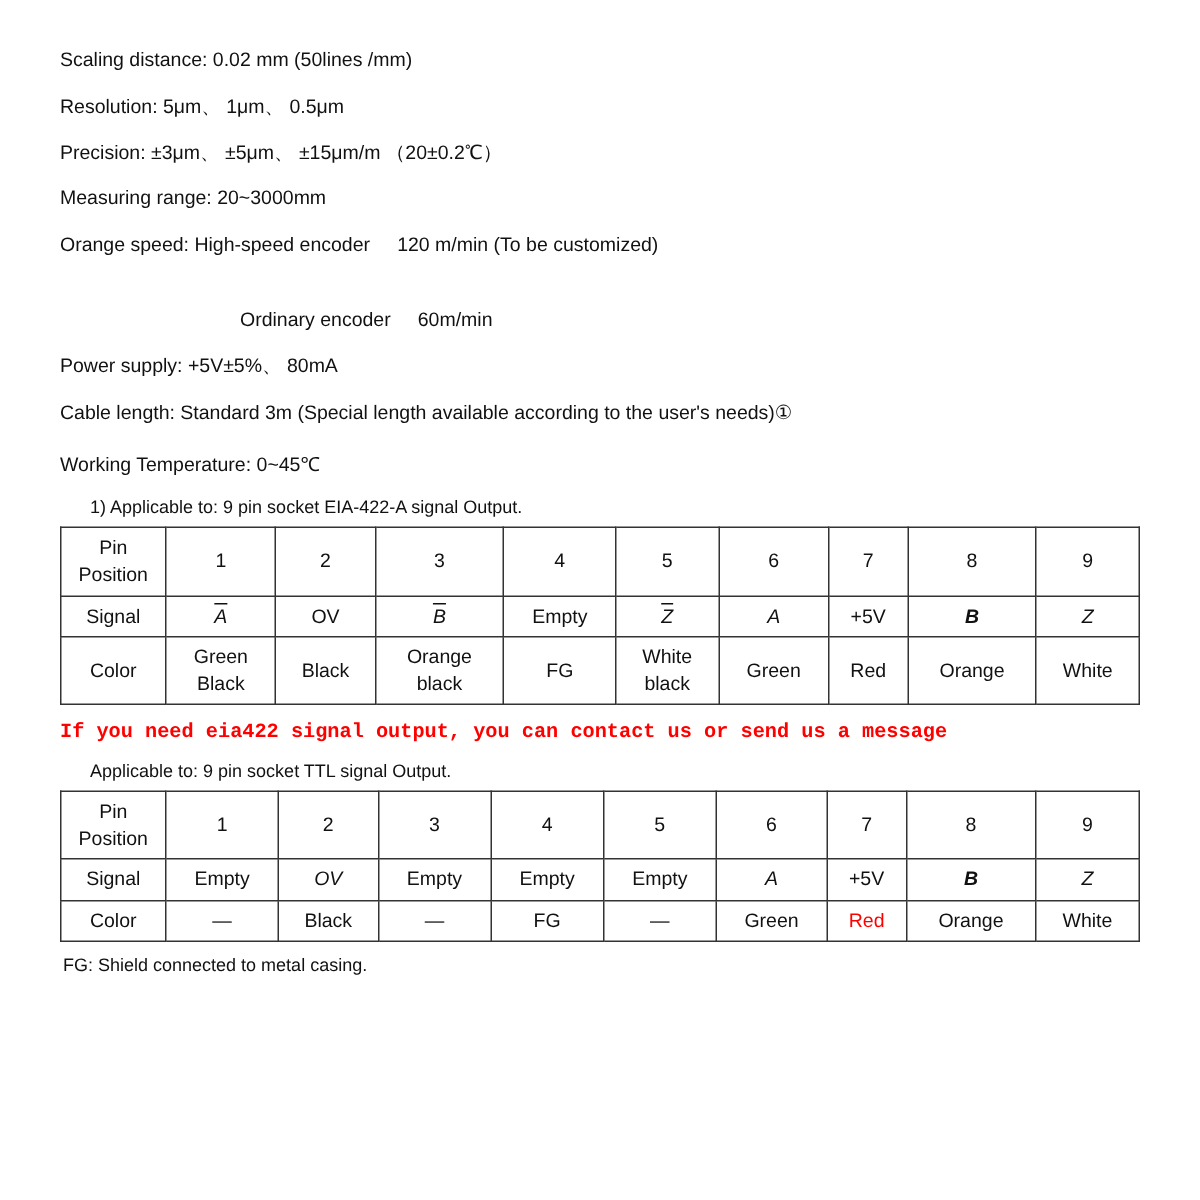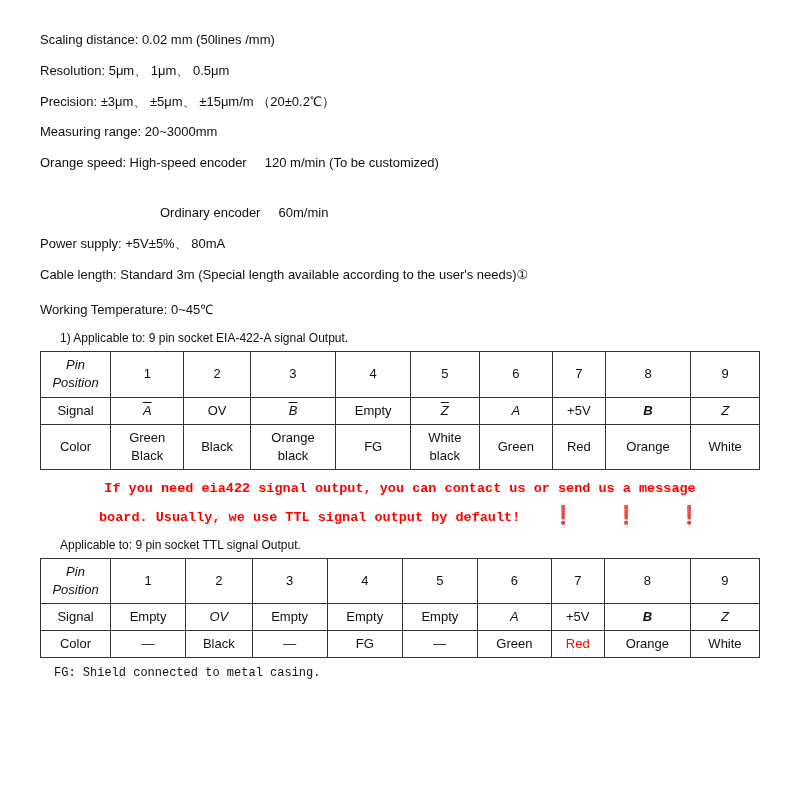--- a/index.html
+++ b/index.html
@@ -25,21 +25,20 @@
       margin-bottom: 6px;
       margin-left: 20px;
     }
     .red-notice {
       color: red;
       font-weight: bold;
       font-family: "Courier New", monospace;
       font-size: 13.5px;
       line-height: 1.7;
       margin: 4px 0 6px 0;
-      text-align: center;
     }
     .exclamation {
       font-size: 18px;
       color: red;
       font-weight: bold;
     }
     table {
       border-collapse: collapse;
       width: 100%;
       margin-bottom: 8px;
@@ -57,24 +56,23 @@
     .italic {
       font-style: italic;
     }
     .bold-italic {
       font-style: italic;
       font-weight: bold;
     }
     .fg-note {
       font-size: 12px;
       margin-top: 4px;
-      margin-left: 14px;
-      font-family: Liberation Mono, monospace;
-    }
-    .col-pin { width: 70px; font-style: italic; }
+      margin-left: 2px;
+    }
+    .col-pin { width: 70px; }
   </style>
 </head>
 <body>
 
 <div class="spec-line">
   <span>Scaling distance: 0.02 mm (50lines /mm)</span>
 </div>
 <div class="spec-line">
   <span>Resolution: 5μm、 1μm、 0.5μm</span>
 </div>
@@ -144,29 +142,20 @@
     <td>Orange</td>
     <td>White</td>
   </tr>
 </tbody>
   </table>
 
 <div class="red-notice">
   <div>
     <span>If you need eia422 signal output, you can contact us or send us a message</span>
   </div>
-  <div>
-    <span>board. Usually, we use TTL signal output by default!</span>
-    &nbsp;&nbsp;
-    <span class="exclamation">❗</span>
-    &nbsp;&nbsp;&nbsp;
-    <span class="exclamation">❗</span>
-    &nbsp;&nbsp;&nbsp;
-    <span class="exclamation">❗</span>
-  </div>
 </div>
 
 <div class="note-text">
   <span>Applicable to:   9 pin socket TTL signal Output.</span>
 </div>
 
 <table>
   <tbody>
       <tr>
     <td class="col-pin">Pin<br>Position</td>

